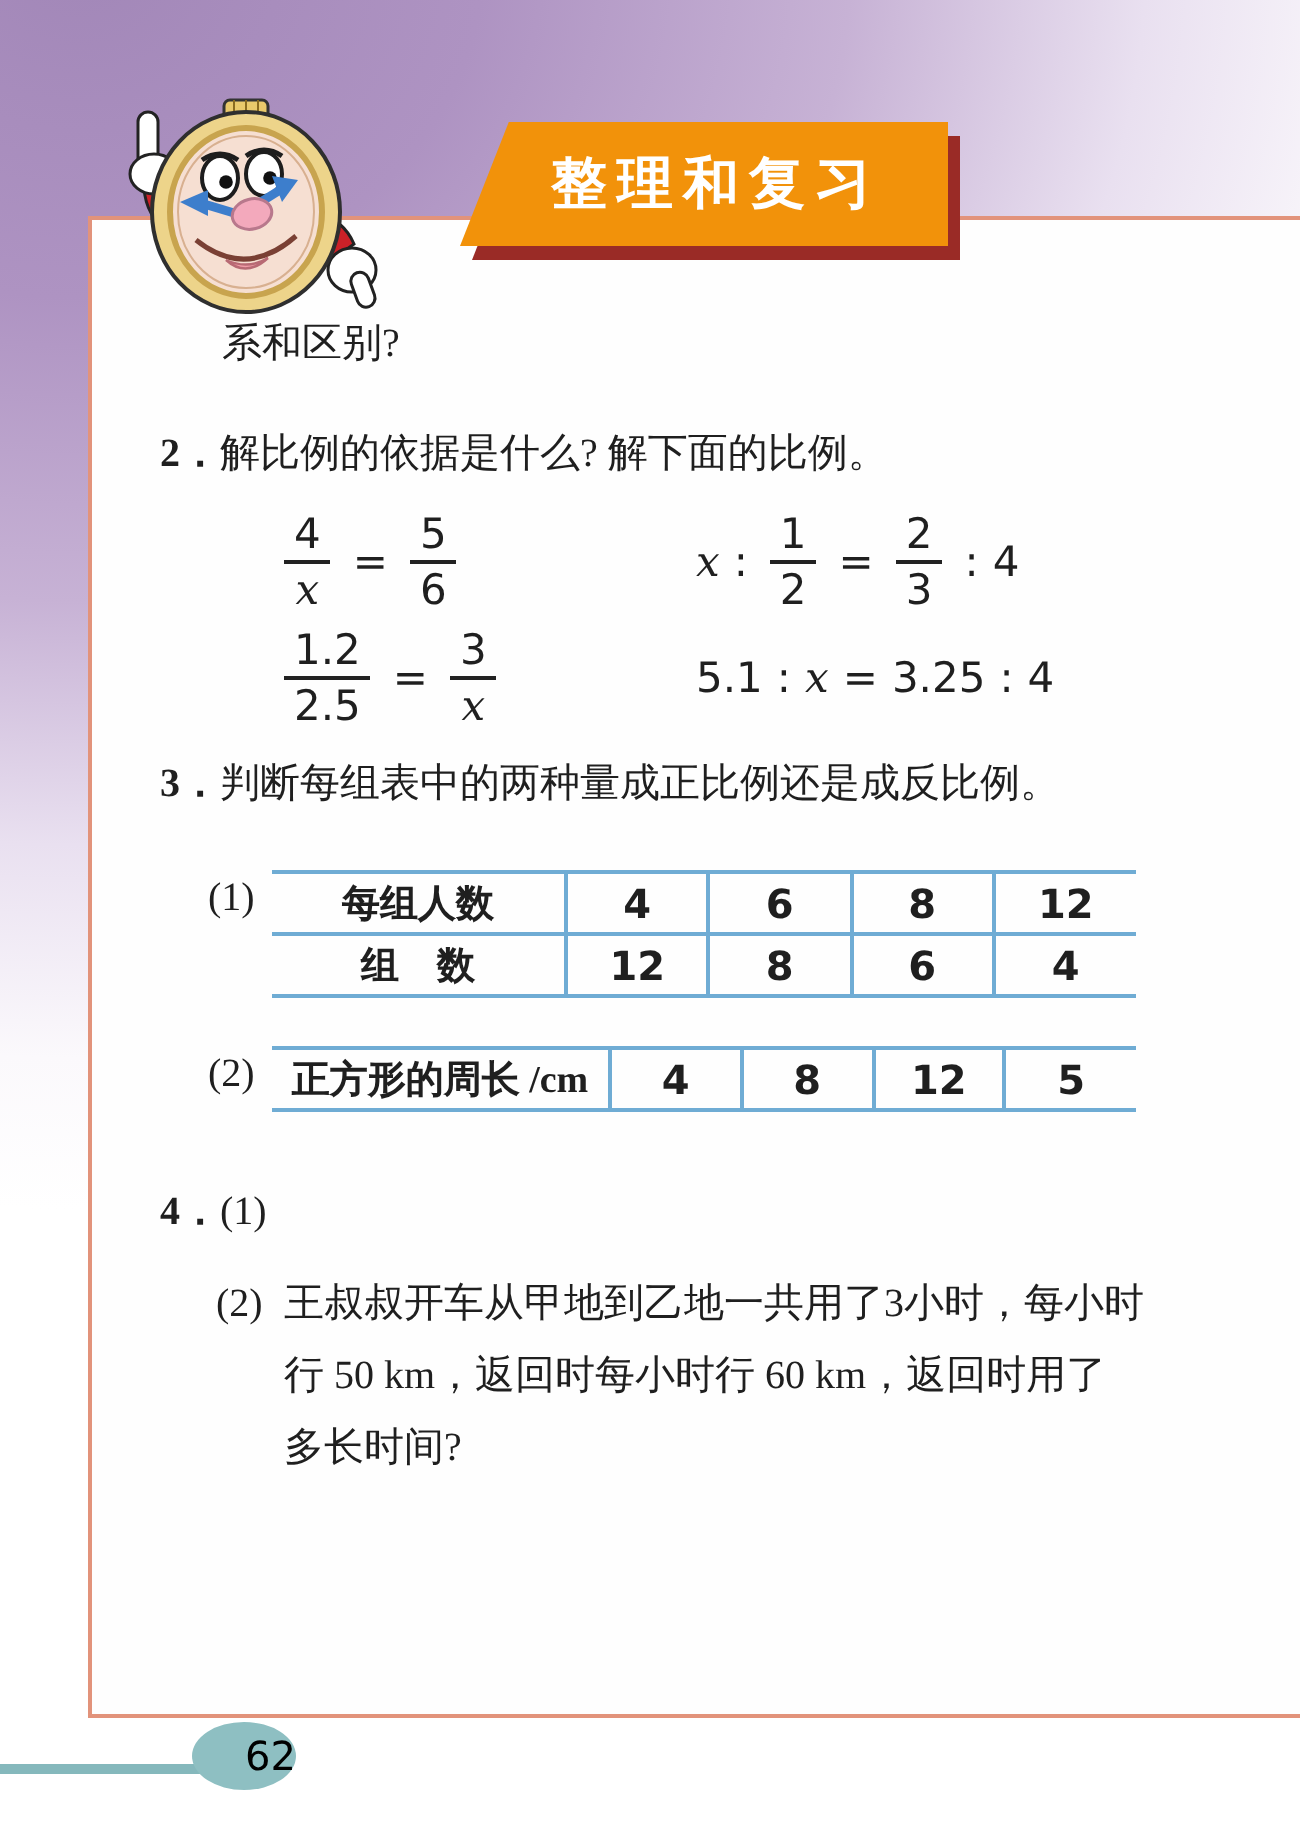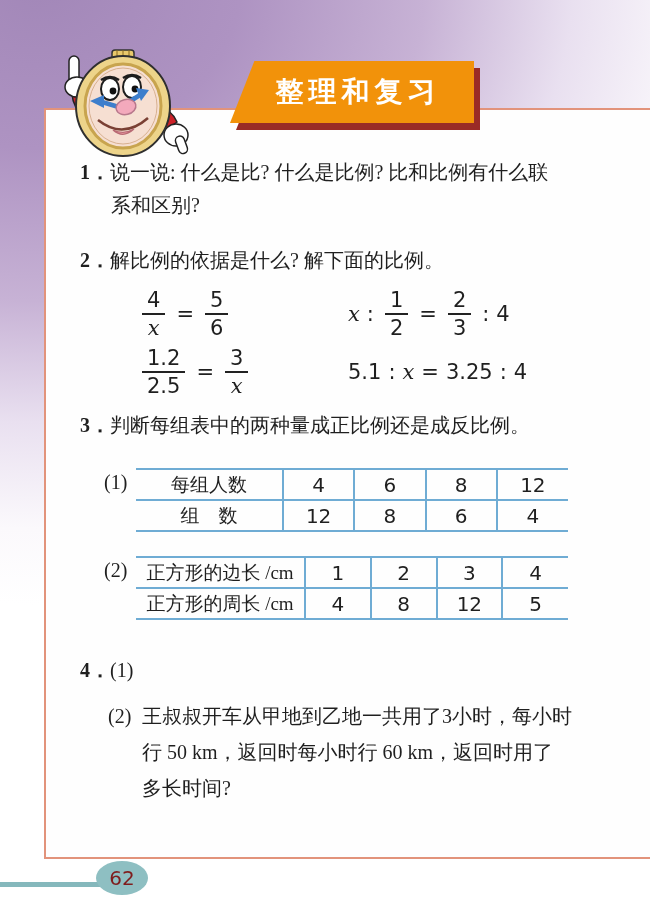--- a/index.html
+++ b/index.html
@@ -61,21 +61,21 @@
   .frac .fnum{display:block; border-bottom:2px solid #222; padding:0 5px 2px; line-height:22px;}
   .frac .fden{display:block; padding-top:2px; line-height:22px;}
   .var{font-family:"DejaVu Serif","Liberation Serif",serif; font-style:italic;}
   .op{margin:0 7px;}
   .eq-block{margin-bottom:12px;}
 
   
   .q3-label{margin-top:6px; margin-bottom:26px;}
   .tbl-row{display:flex; align-items:flex-start; margin-bottom:24px;}
   .tbl-tag{font-size:20px; width:32px; flex:0 0 32px; margin-left:24px; padding-top:3px;}
-  table.data{border-collapse:collapse; table-layout:fixed; width:432px;}
+  table.data{border-collapse:collapse; table-layout:fixed; width:432px;font-weight:bold;}
   table.data td{
     border-top:2px solid #6FACD4;
     height:29px; text-align:center; vertical-align:middle;
     font-family:"DejaVu Sans","Liberation Sans",sans-serif; font-size:20px; padding:0;
   }
   table.data tr:last-child td{border-bottom:2px solid #6FACD4;}
   table.data td + td{border-left:2px solid #6FACD4;}
   table.data td.hdr{font-family:"Liberation Serif","DejaVu Serif",serif; font-size:19px;}
   table.data.t1 td.hdr{width:146px;}
   table.data.t2 td.hdr{width:168px;}
@@ -85,22 +85,22 @@
   .q4-part{display:flex; margin-bottom:10px;}
   .q4-n{flex:0 0 28px; font-weight:bold; font-size:20px; line-height:36px;}
   .q4-t{flex:0 0 34px; font-size:20px; line-height:36px;}
   .q4-lines{font-size:20px; line-height:36px;}
 
   
   .badge-line{position:absolute; left:0; top:882px; width:108px; height:5px; background:#85B8BC;}
   .page-badge{
     position:absolute; left:96px; top:861px; width:52px; height:34px;
     background:#8EBFC2; border-radius:50%;
-    display:flex; align-items:center; justify-content:center;
-    font-family:"DejaVu Sans","Liberation Sans",sans-serif; font-size:20px; color:#7f1d1d;
+    display:flex; align-items:center; justify-content:flex-end;
+    font-family:"DejaVu Sans","Liberation Sans",sans-serif; font-size:20px; color:#000000;
   }
 </style>
 </head>
 <body>
 
 <div class="page">
 
   <div class="banner">
     <div class="shadow"></div>
     <div class="face">
@@ -141,23 +141,20 @@
 
     <ellipse cx="80" cy="67" rx="10" ry="7.5" fill="#F3A9BC" stroke="#B8788C" stroke-width="1.5" transform="rotate(-14 80 67)"></ellipse>
 
     <path d="M52 80 Q77 100 102 78" fill="none" stroke="#7A4034" stroke-width="2.5"></path>
     <path d="M67 90 Q77 99 88 89 Q78 95 67 90 Z" fill="#F09CA6" stroke="#B86A74" stroke-width="1.2"></path>
   </svg>
 
   <div class="content-box">
 
     <div class="q1">
-      <div class="q-line">
-        <span class="q-num">1．</span><span>说一说: 什么是比? 什么是比例? 比和比例有什么联</span>
-      </div>
       <div class="q-line indent">系和区别?</div>
     </div>
 
     <div class="q2-label q-line">
       <span class="q-num">2．</span><span>解比例的依据是什么? 解下面的比例。</span>
     </div>
 
     <div class="eq-block">
       <div class="eq-row">
         <div class="eq eq-left">
@@ -235,27 +232,20 @@
           <td>4</td>
         </tr>
       </tbody>
         </table>
     </div>
 
     <div class="tbl-row">
       <span class="tbl-tag">(2)</span>
       <table class="data t2">
         <tbody>
-            <tr>
-          <td class="hdr">正方形的边长 /cm</td>
-          <td>1</td>
-          <td>2</td>
-          <td>3</td>
-          <td>4</td>
-        </tr>
         <tr>
           <td class="hdr">正方形的周长 /cm</td>
           <td>4</td>
           <td>8</td>
           <td>12</td>
           <td>5</td>
         </tr>
       </tbody>
         </table>
     </div>

